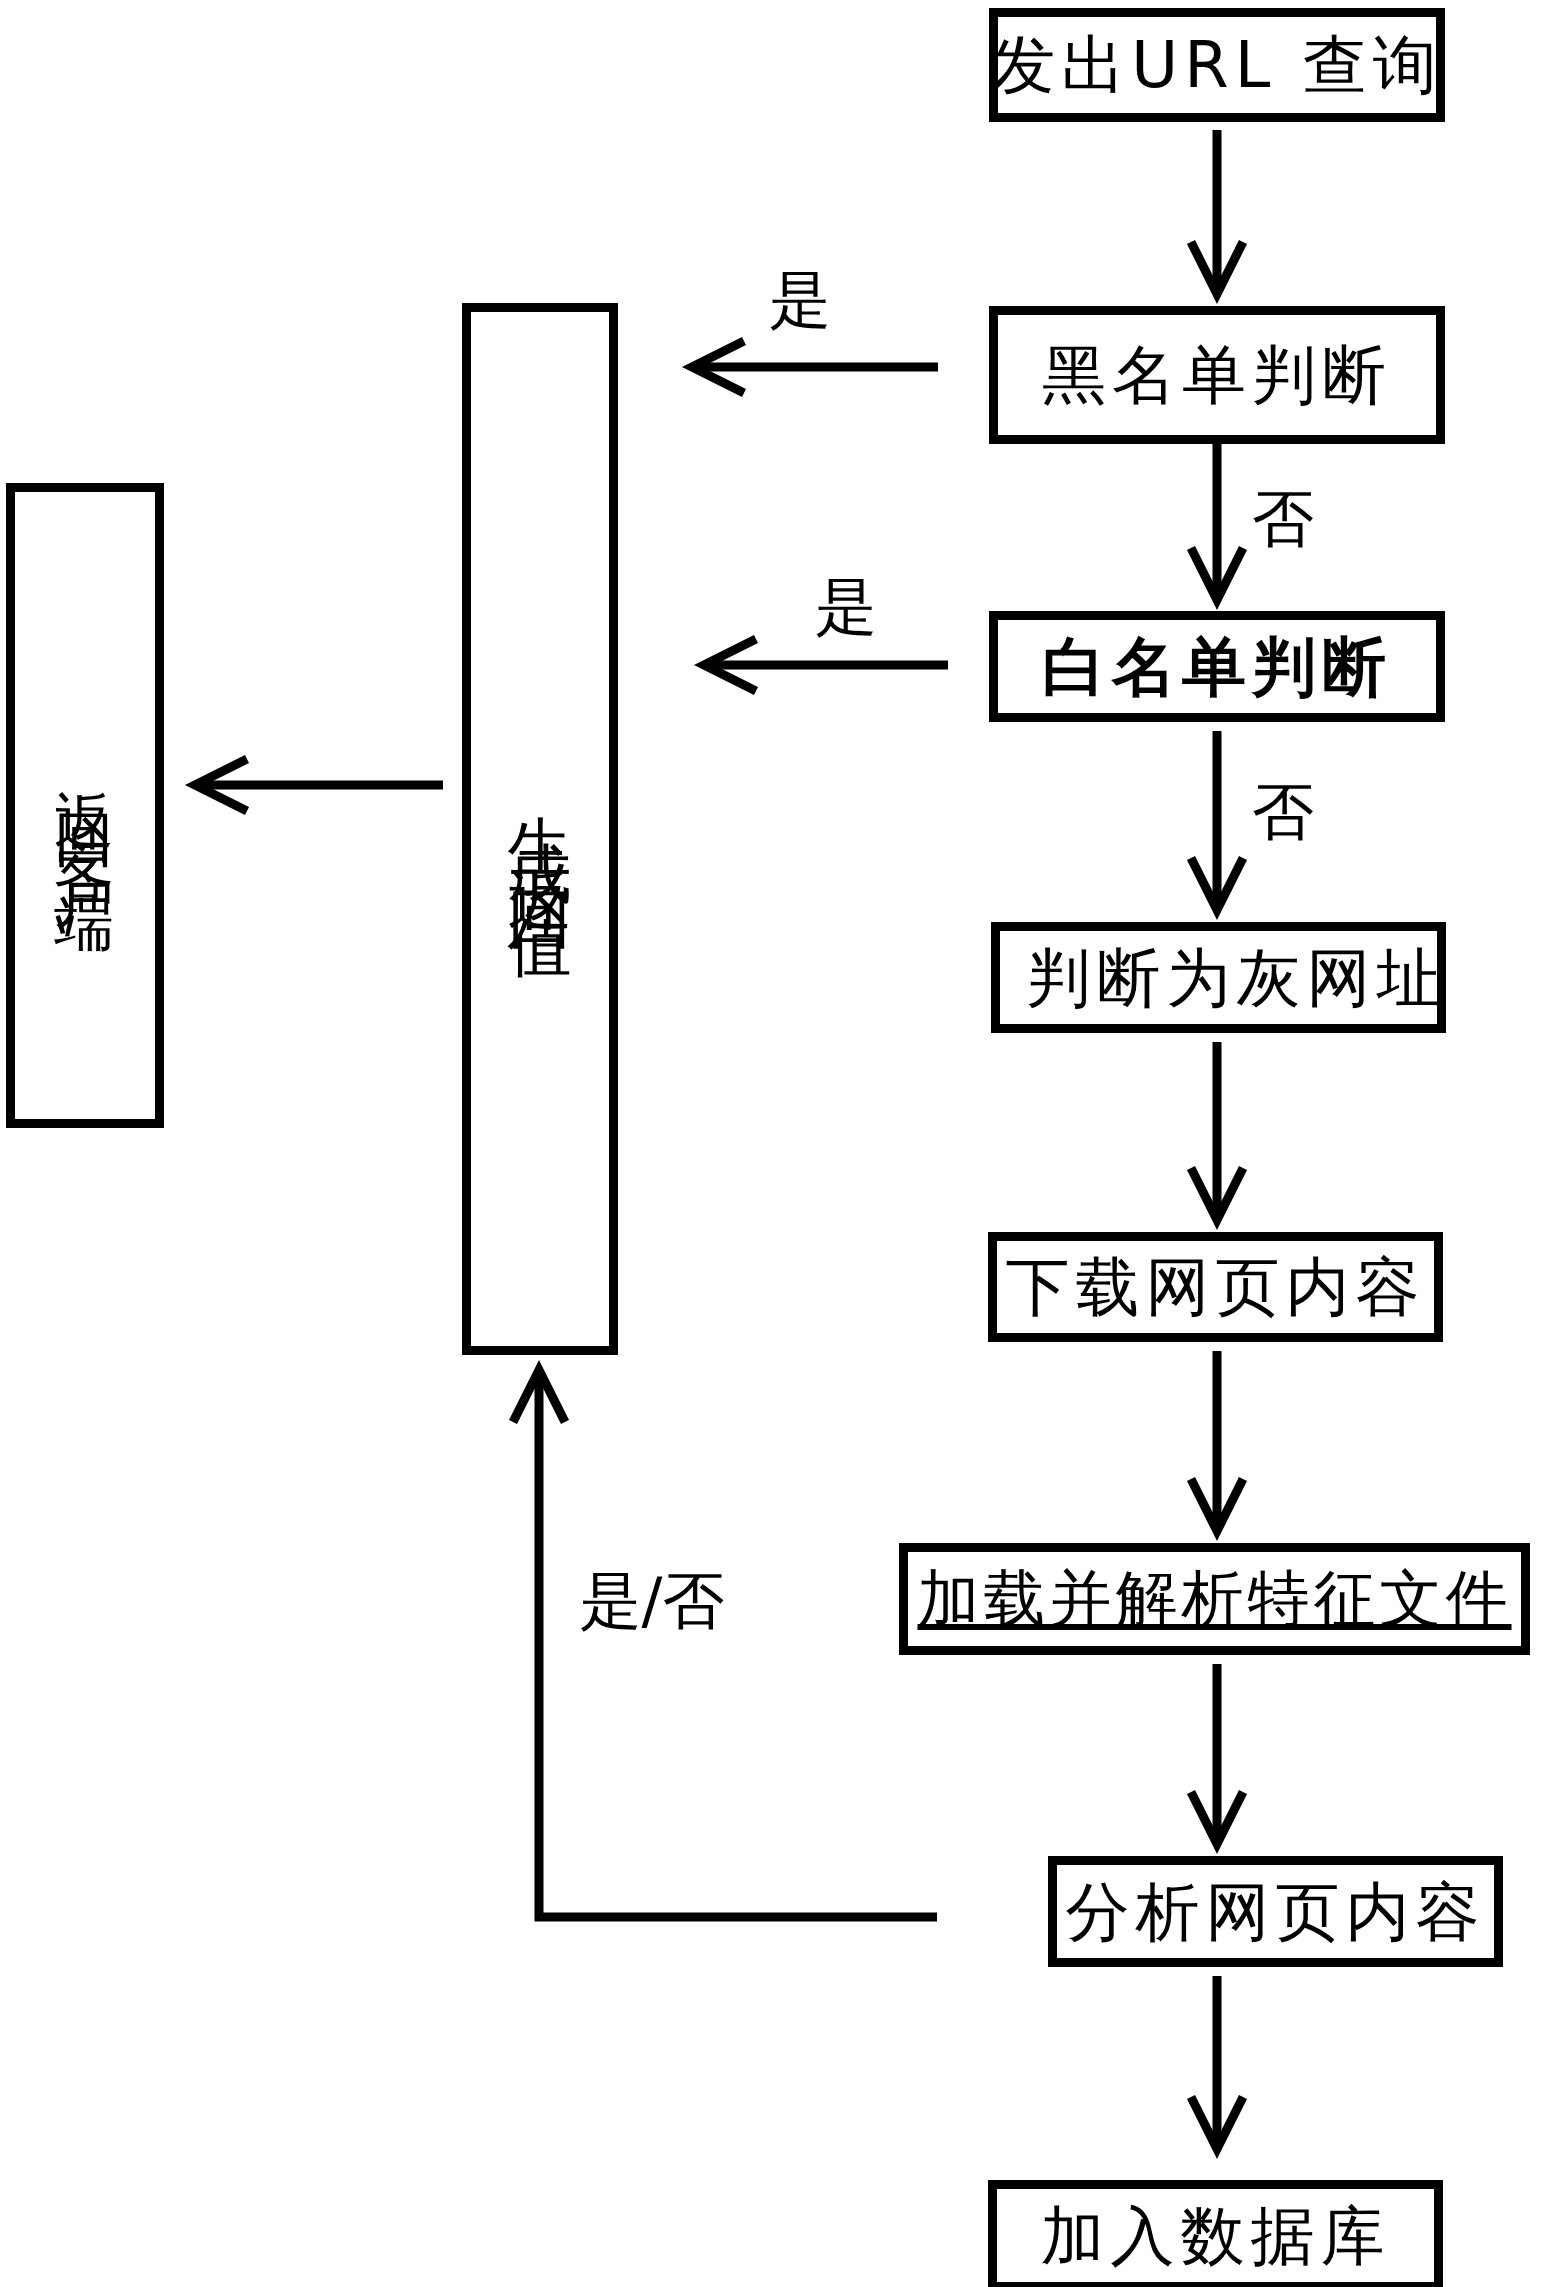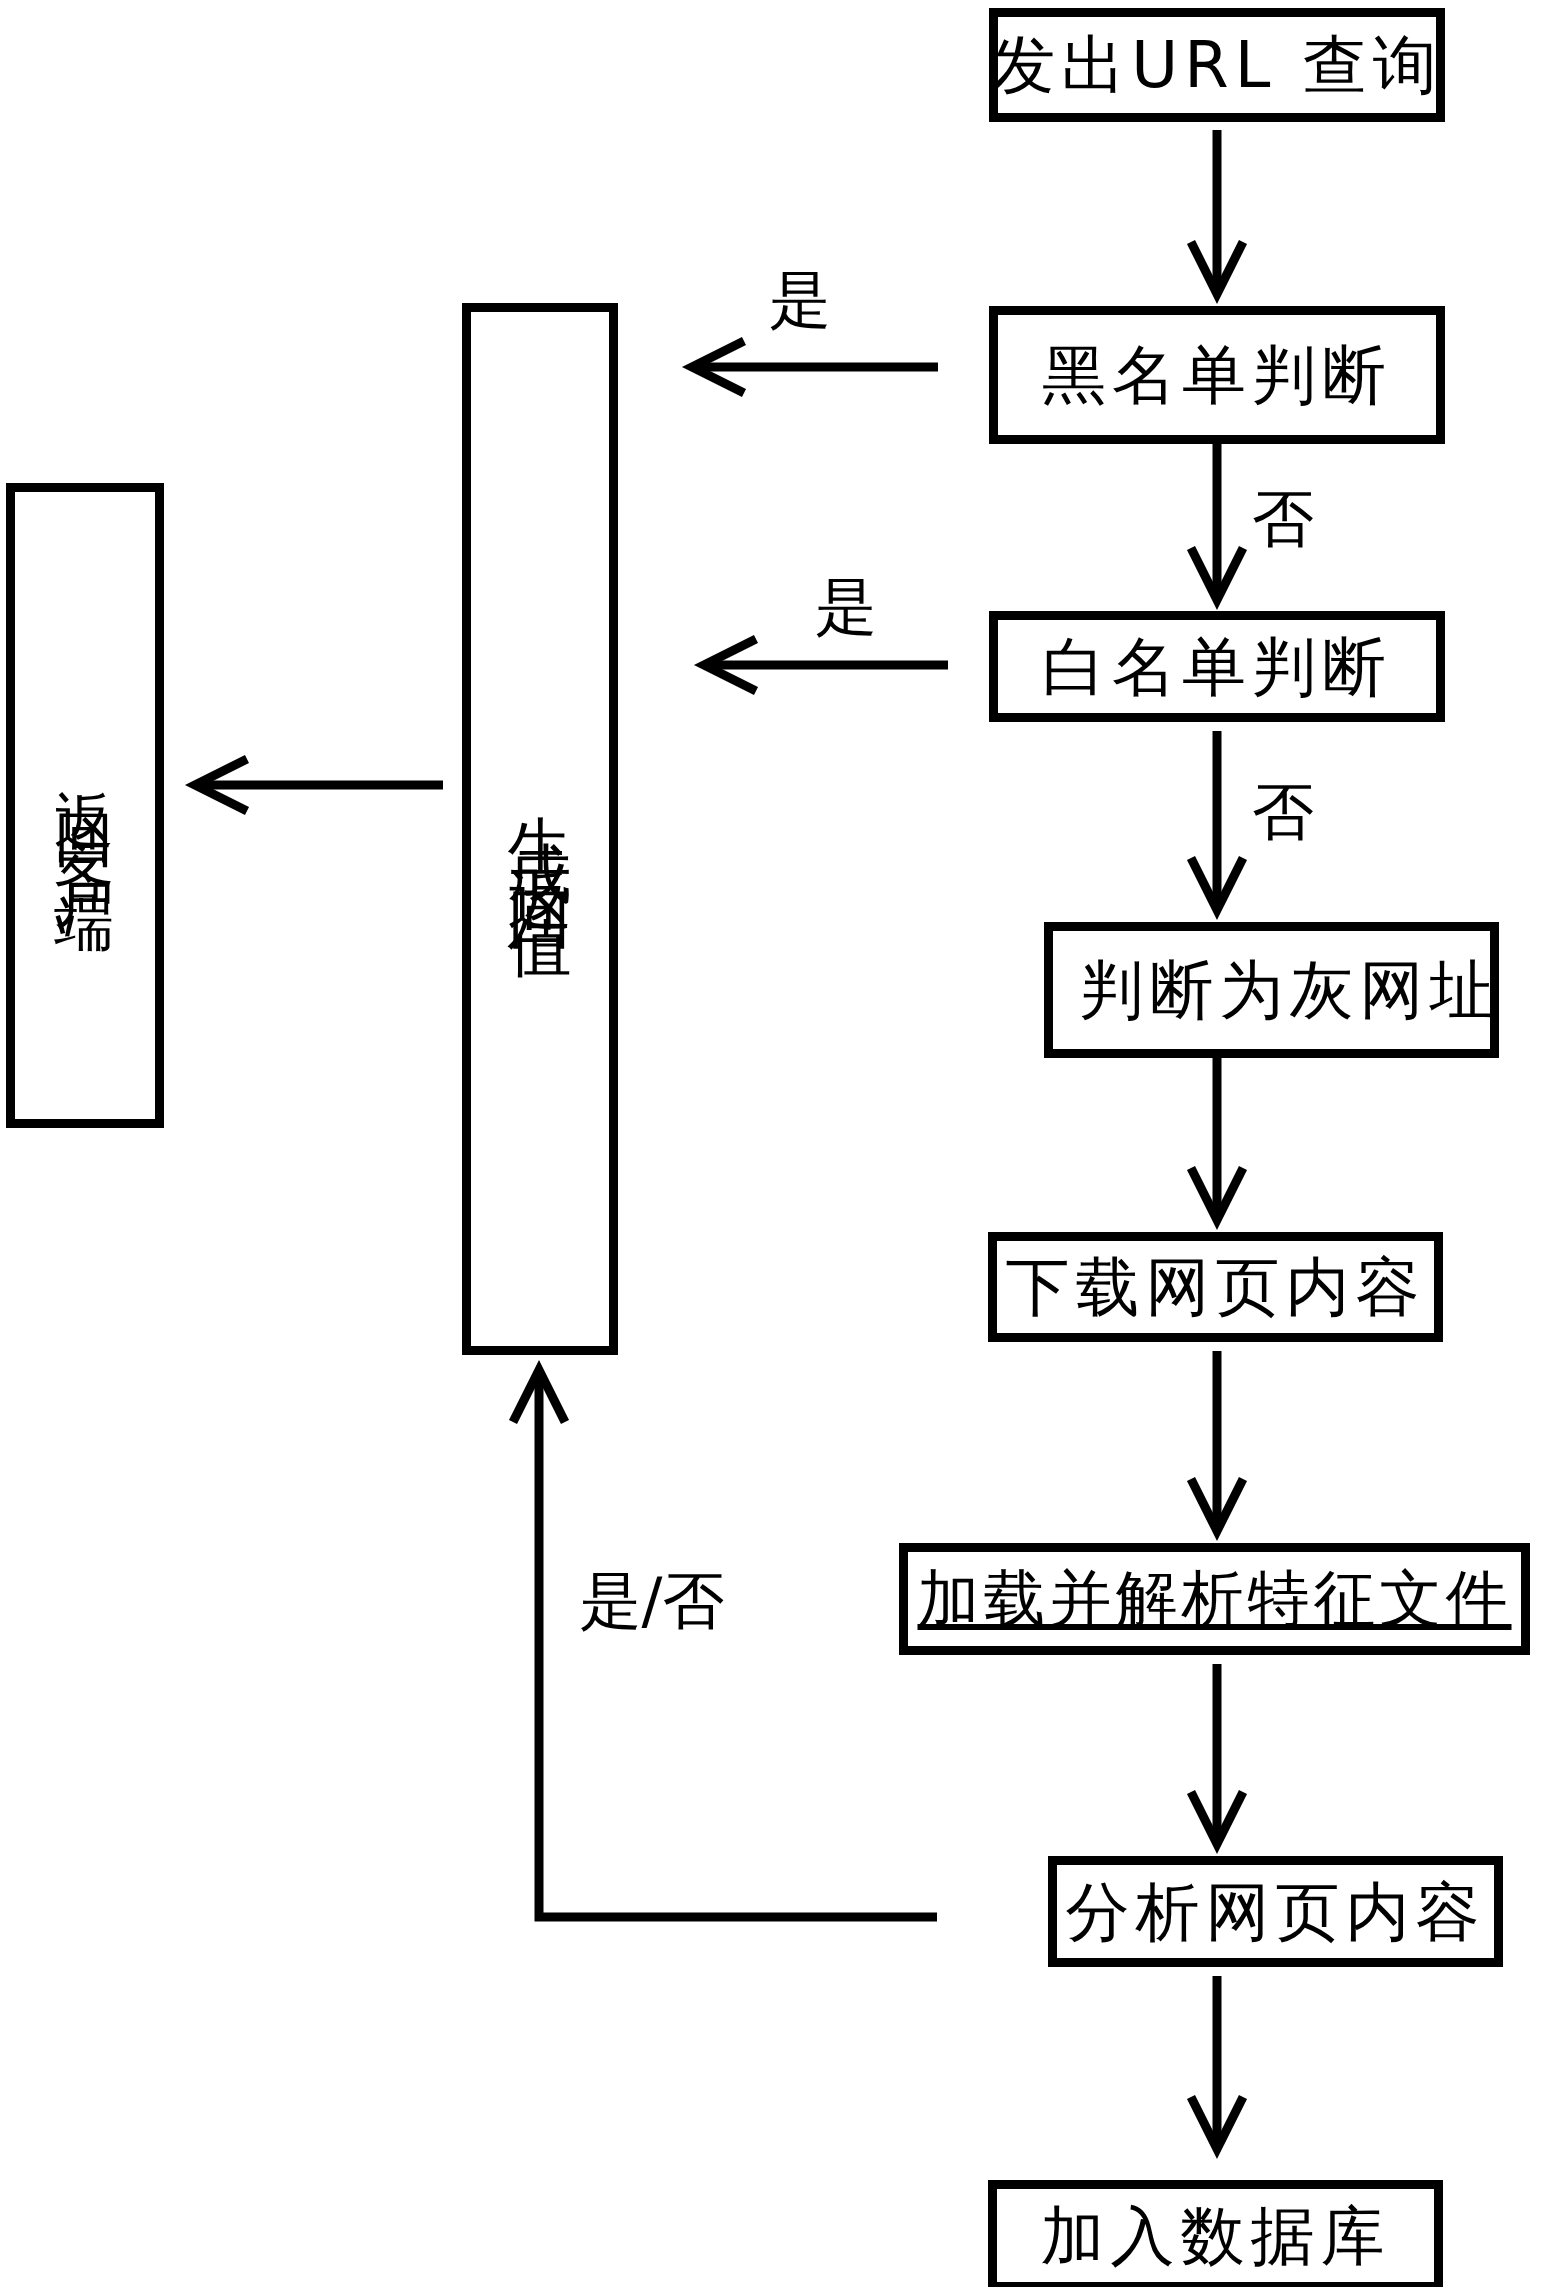--- a/index.html
+++ b/index.html
@@ -45,22 +45,22 @@
   .edge-label {
     position: absolute;
     font-size: 62px;
     line-height: 1;
     white-space: nowrap;
     transform: translate(-50%, -50%);
   }
   
   #n-url       { left:  989px; top:    8px; width: 456px; height: 114px; }
   #n-black     { left:  989px; top:  306px; width: 456px; height: 138px; }
-  #n-white     { left:  989px; top:  611px; width: 456px; height: 111px; }
-  #n-grey      { left:  1044px; top:  922px; width: 455px; height: 136px; padding-left: 36px; }
+  #n-white     { left:  989px; top:  611px; width: 456px; height: 111px; font-weight: bold; }
+  #n-grey      { left:  991px; top:  922px; width: 455px; height: 111px; padding-left: 36px; }
   #n-download  { left:  988px; top: 1232px; width: 455px; height: 110px; }
   #n-parse     { left:  899px; top: 1543px; width: 631px; height: 112px; font-size: 62px; letter-spacing: 4px; text-decoration: underline; }
   #n-analyze   { left:  1048px; top: 1856px; width: 455px; height: 111px; }
   #n-adddb     { left:  988px; top: 2161px; width: 455px; height: 111px; margin-top: 19px; }
   #n-retval    { left:  462px; top:  303px; width: 156px; height: 1052px; }
   #n-client    { left:    6px; top:  483px; width: 158px; height: 645px; font-size: 60px; }
   
   #lbl-yes1  { left:  800px; top:  300px; }
   #lbl-no1   { left: 1283px; top:  519px; }
   #lbl-yes2  { left:  846px; top:  607px; }

